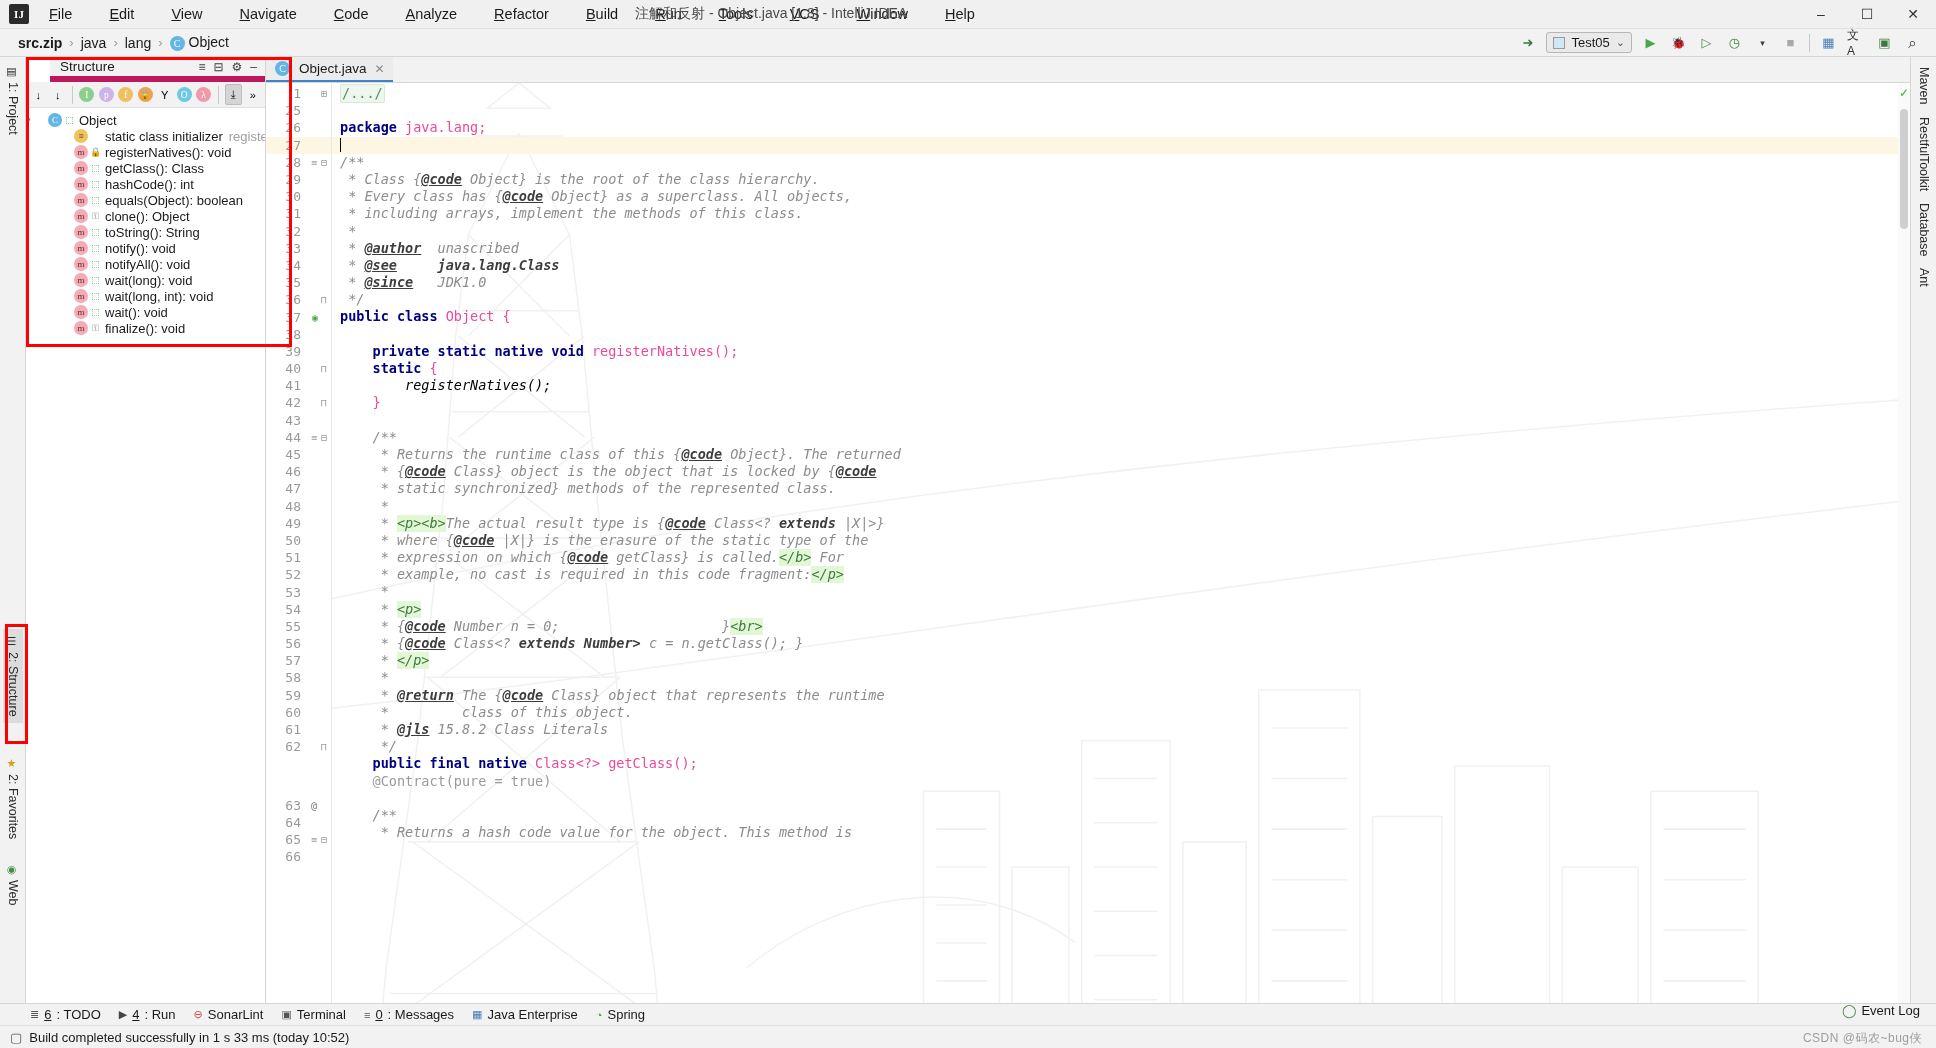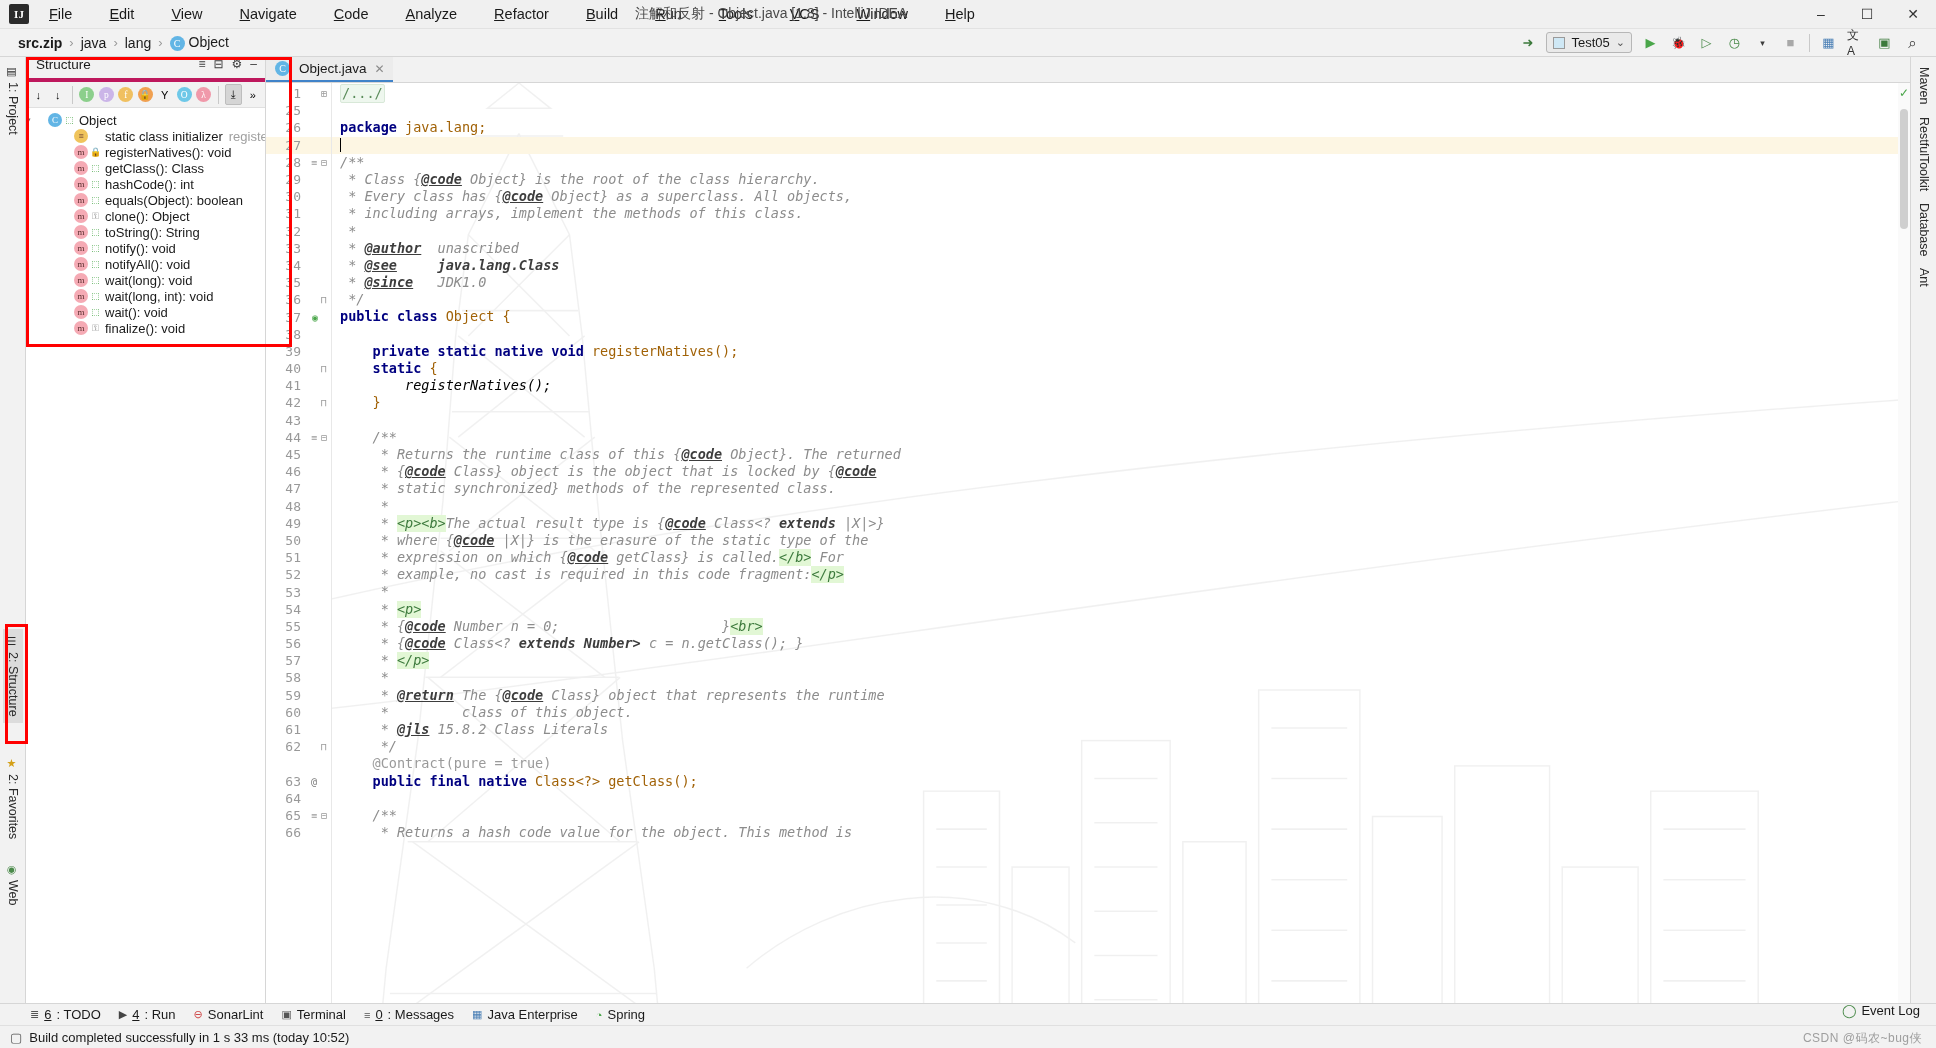--- a/index.html
+++ b/index.html
@@ -110,22 +110,23 @@
   }
 
   
   .structure {
     width: 240px; flex: 0 0 240px; background: #ffffff;
     display: flex; flex-direction: column;
     border-right: 1px solid #d6d6d6;
   }
   .tw-header {
     height: 25px; flex: 0 0 25px; background: #f2f2f2;
-    display: flex; align-items: flex-start; padding: 0 4px 0 10px;
-    border-bottom: 4px solid #be185d;
+    display: flex; align-items: center; padding: 0 4px 0 10px;
+    border-bottom: 6px solid #be185d;
+    margin-left: 24px;
   }
   .tw-title { font-size: 13.5px; color: #1a1a1a; }
   .tw-hicons { margin-left: auto; display: flex; align-items: center; gap: 8px; padding-right: 4px; }
   .tw-hicons span { font-size: 12px; color: #3c3c3c; }
   .tw-toolbar {
     height: 26px; flex: 0 0 26px; background: #f2f2f2;
     display: flex; align-items: center; gap: 3px; padding: 0 4px;
     border-bottom: 1px solid #e0e0e0;
   }
   .tbtn {
@@ -201,21 +202,21 @@
   .ln.cur { background: #fdf6e3; }
   .gmark { position: absolute; right: -14px; font-size: 10px; color: #9a9a9a; }
   .gfold { position: absolute; right: -22px; font-size: 10px; color: #9a9a9a; }
 
   
   .kw { color: #000080; font-weight: bold; }
   .cmt { color: #8c8c8c; font-style: italic; }
   .cmt-tag { color: #3d3d3d; font-style: italic; font-weight: bold; text-decoration: underline; }
   .cmt-b { color: #3d3d3d; font-style: italic; font-weight: bold; }
   .htmltag { color: #3d7a3d; font-style: italic; background: #e2f7d5; }
-  .plain { color: #a16207; }
+  .plain { color: #ec4899; }
   .fold { background: #eef7ee; color: #5a8c5a; border: 1px solid #d8e8d8; border-radius: 2px; padding: 0 1px;}
   .ital { color: #000000; font-style: italic; }
   .anno { color: #9a9a9a; }
   .caret {
     display: inline-block; width: 1px; height: 14px; background: #000;
     vertical-align: middle;
   }
 
   .scrollbar-v {
     position: absolute; right: 0; top: 0; width: 12px; height: 100%;
@@ -620,21 +621,21 @@
             <div class="gl" style="padding-right: 30px;">
               <span>61</span>
             </div>
             <div class="gl" style="padding-right: 30px;">
               <span>62</span>
               <span class="gfold" style="right:4px;">⊓</span>
             </div>
             <div class="gl" style="padding-right: 30px;">
               <span></span>
             </div>
-            <div class="gl" style="padding-right: 30px;">
+            <div class="gl" style="padding-right: 30px; margin-top: 24px;">
               <span>63</span>
               <span class="gmark" style="right:14px;color:#7a7a7a;">@</span>
             </div>
             <div class="gl" style="padding-right: 30px;">
               <span>64</span>
             </div>
             <div class="gl" style="padding-right: 30px;">
               <span>65</span>
               <span class="gmark" style="right:14px;">≡</span>
               <span class="gfold" style="right:4px;">⊟</span>
@@ -677,22 +678,22 @@
               <div class="ln"><span style="display:inline-block;width:8px;"></span><span class="cmt">     *</span></div>
               <div class="ln"><span style="display:inline-block;width:8px;"></span><span class="cmt">     * </span><span class="htmltag">&lt;p&gt;</span></div>
               <div class="ln"><span style="display:inline-block;width:8px;"></span><span class="cmt">     * {</span><span class="cmt-tag">@code</span><span class="cmt"> Number n = 0;                    }</span><span class="htmltag">&lt;br&gt;</span></div>
               <div class="ln"><span style="display:inline-block;width:8px;"></span><span class="cmt">     * {</span><span class="cmt-tag">@code</span><span class="cmt"> Class&lt;? </span><span class="cmt-b">extends Number&gt;</span><span class="cmt"> c = n.getClass(); }</span></div>
               <div class="ln"><span style="display:inline-block;width:8px;"></span><span class="cmt">     * </span><span class="htmltag">&lt;/p&gt;</span></div>
               <div class="ln"><span style="display:inline-block;width:8px;"></span><span class="cmt">     *</span></div>
               <div class="ln"><span style="display:inline-block;width:8px;"></span><span class="cmt">     * </span><span class="cmt-tag">@return</span><span class="cmt"> The {</span><span class="cmt-tag">@code</span><span class="cmt"> Class} object that represents the runtime</span></div>
               <div class="ln"><span style="display:inline-block;width:8px;"></span><span class="cmt">     *         class of this object.</span></div>
               <div class="ln"><span style="display:inline-block;width:8px;"></span><span class="cmt">     * </span><span class="cmt-tag">@jls</span><span class="cmt"> 15.8.2 Class Literals</span></div>
               <div class="ln"><span style="display:inline-block;width:8px;"></span><span class="cmt">     */</span></div>
+              <div class="ln"><span style="display:inline-block;width:8px;"></span><span class="plain">    </span><span class="kw">public final native</span><span class="plain"> Class&lt;?&gt; getClass();</span></div>
               <div class="ln"><span style="display:inline-block;width:8px;"></span><span class="anno">    @Contract(pure = true)</span></div>
-              <div class="ln"><span style="display:inline-block;width:8px;"></span><span class="plain">    </span><span class="kw">public final native</span><span class="plain"> Class&lt;?&gt; getClass();</span></div>
               <div class="ln"><span style="display:inline-block;width:8px;"></span></div>
               <div class="ln"><span style="display:inline-block;width:8px;"></span><span class="cmt">    /**</span></div>
               <div class="ln"><span style="display:inline-block;width:8px;"></span><span class="cmt">     * Returns a hash code value for the object. This method is</span></div>
             </div>
         </div>
         <div class="scrollbar-v">
           <div class="sb-thumb"></div>
         </div>
         <div class="marker-ok">✓</div>
       </div>

